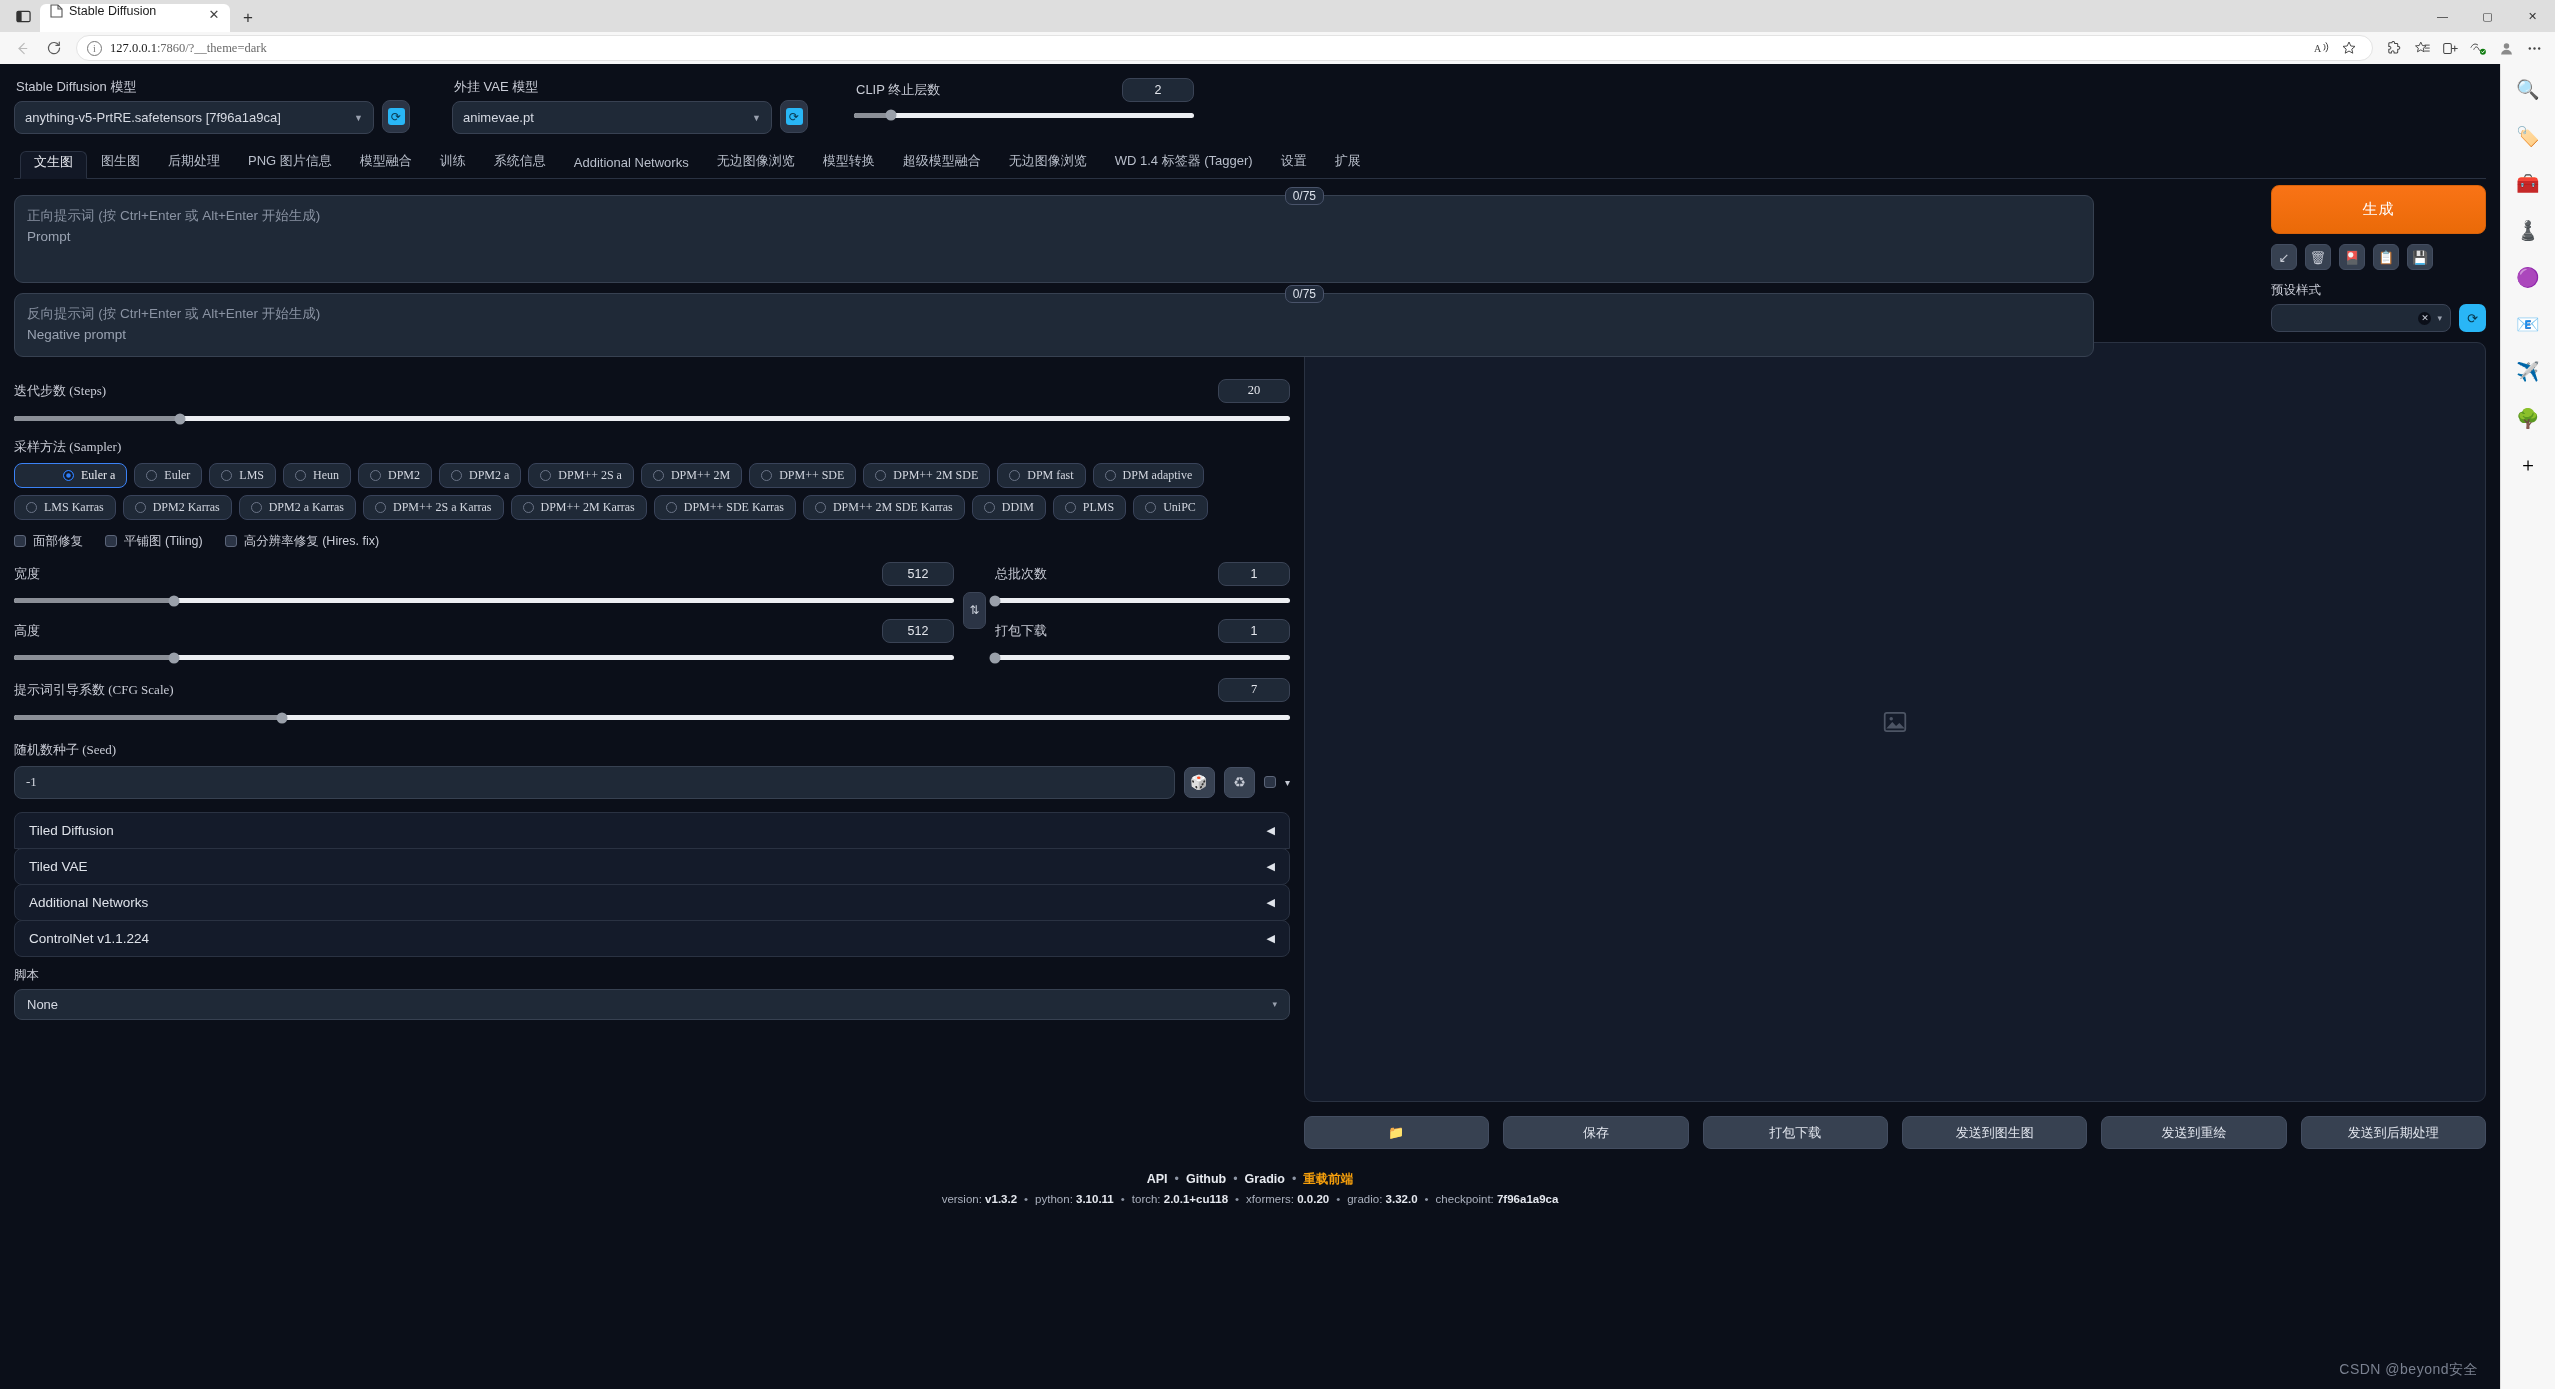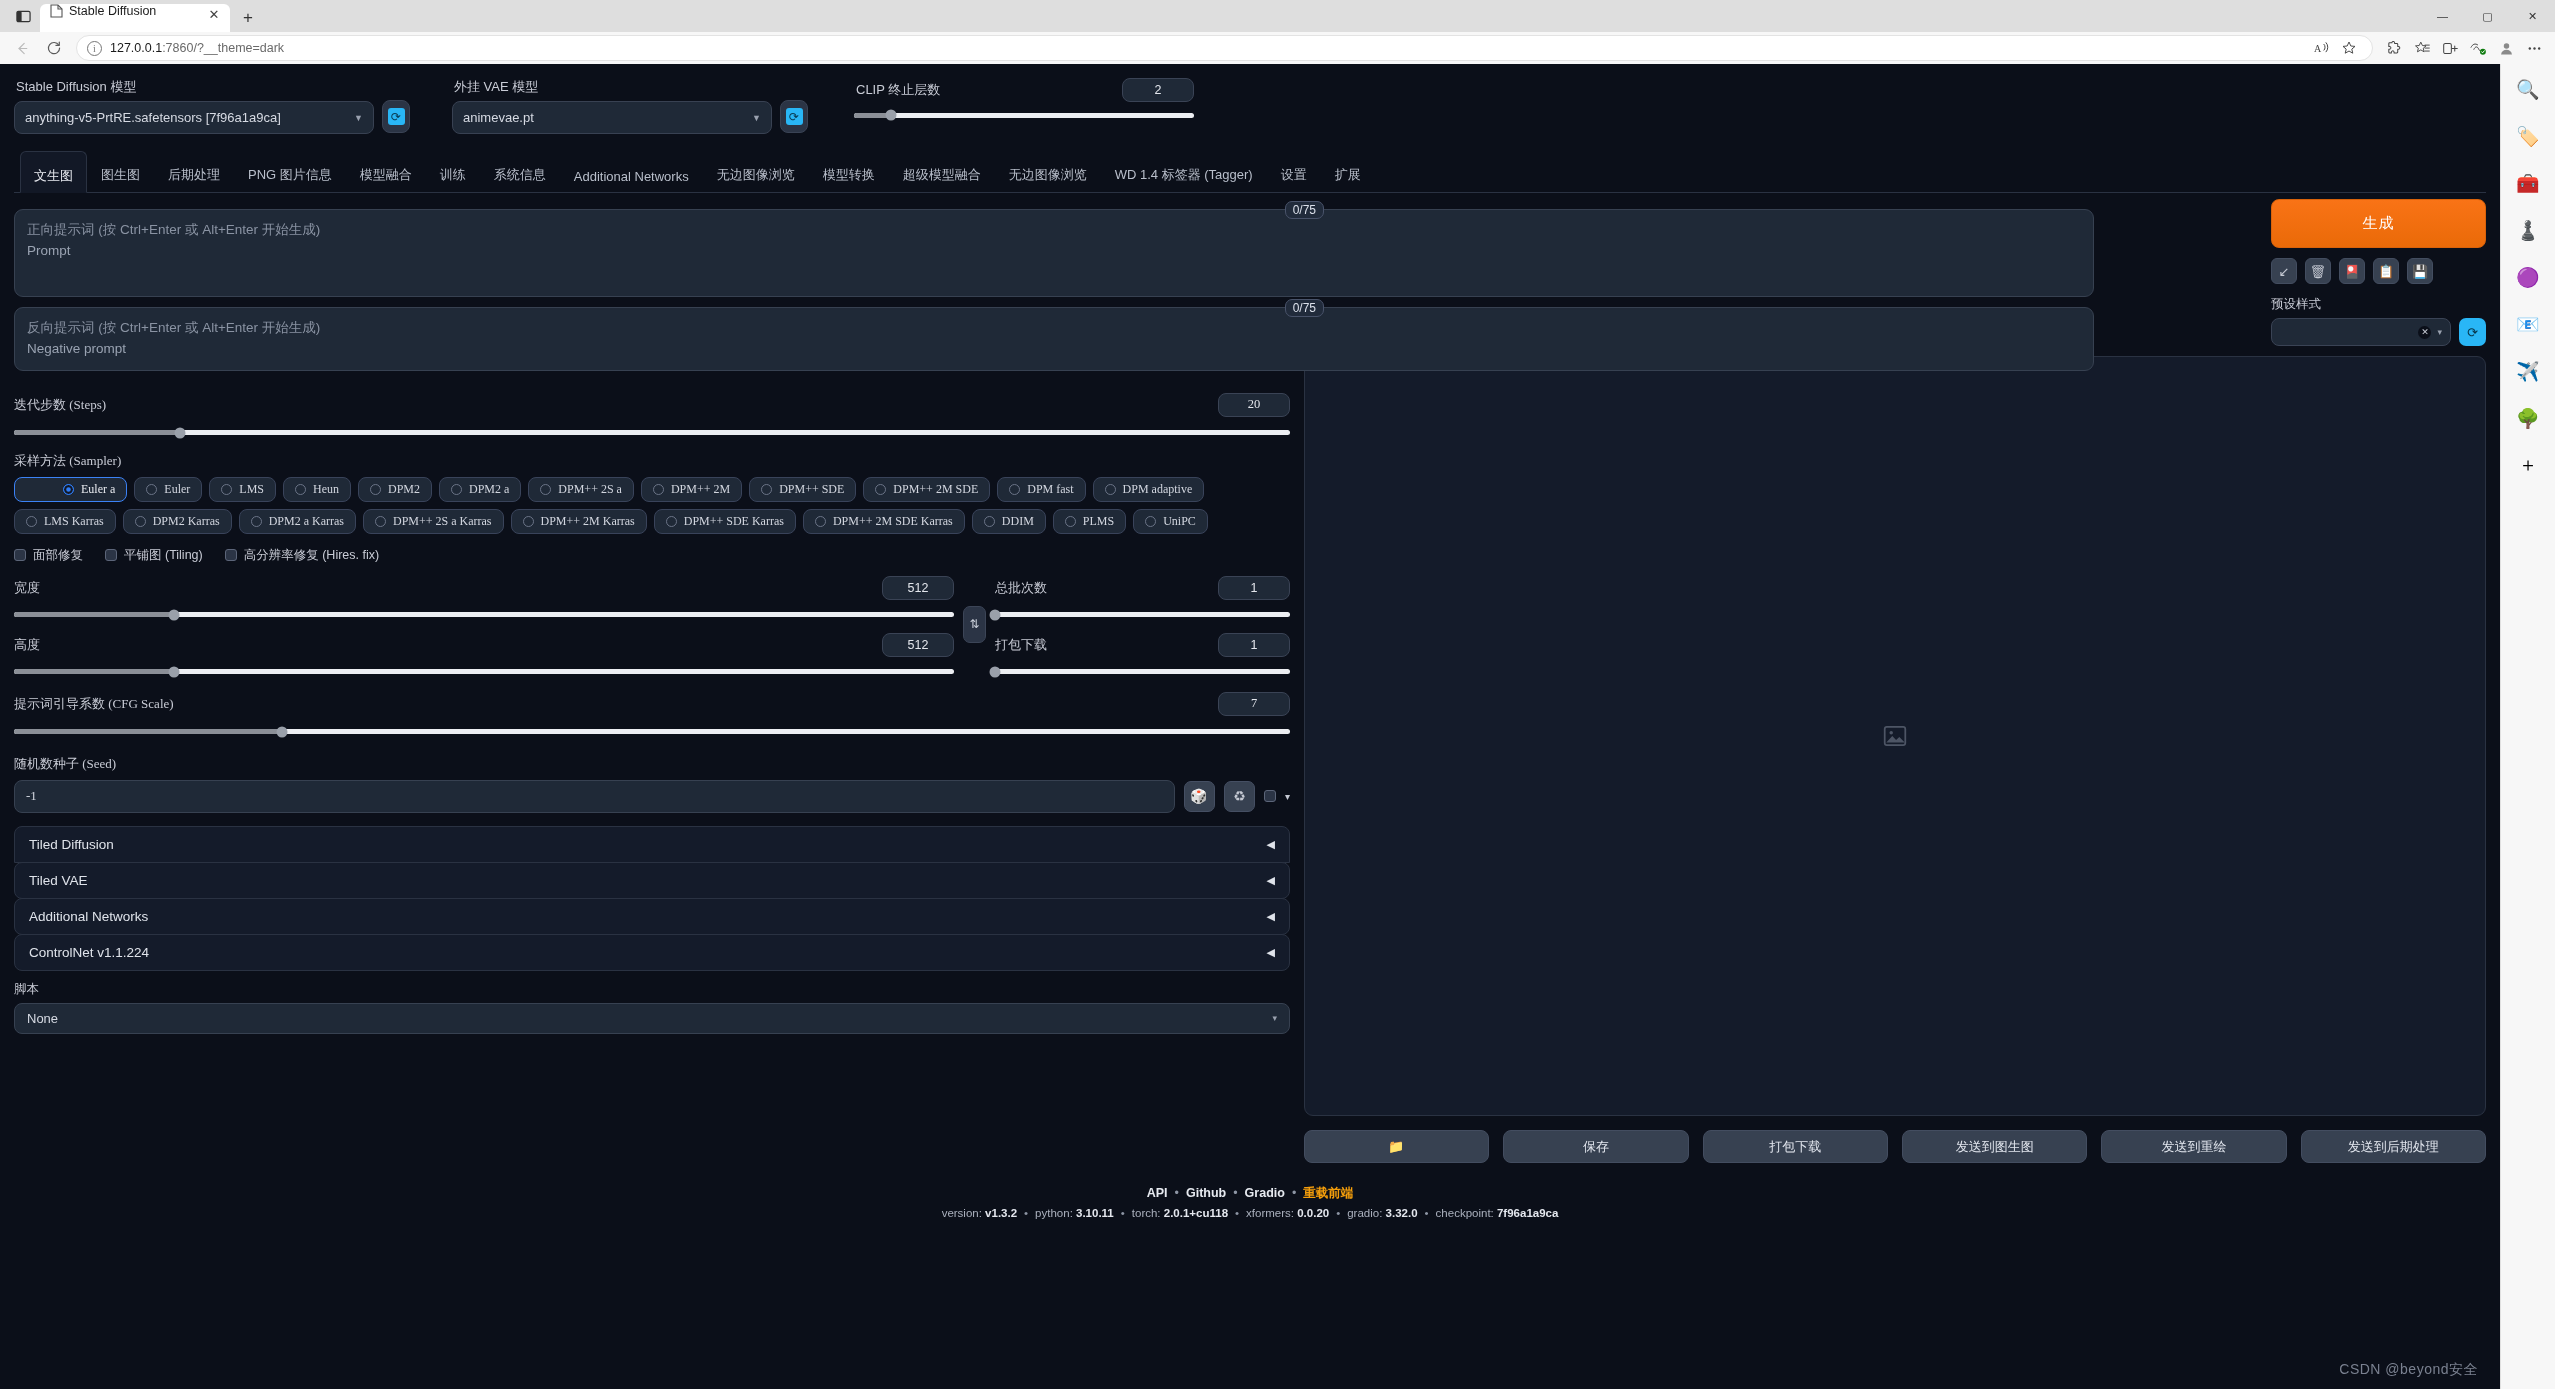--- a/index.html
+++ b/index.html
@@ -27,21 +27,21 @@
 
   .navbar { height:32px; background:#f7f7f7; display:flex; align-items:center; padding:0 8px; gap:4px; flex:0 0 32px; }
   .nav-btn { width:28px; height:26px; display:flex; align-items:center; justify-content:center; color:#5a5a5a; border-radius:4px; }
   .nav-btn.disabled { color:#bbb; }
   .omnibox {
     flex:1; height:26px; background:#fff; border-radius:13px; display:flex; align-items:center;
     padding:0 10px; gap:8px; margin-left:4px; margin-right:4px; border:1px solid #e3e3e3;
   }
   .omni-info { width:15px; height:15px; border:1.3px solid #777; border-radius:50%; color:#777; font-size:10px;
                display:flex; align-items:center; justify-content:center; font-family:"Liberation Serif",serif; flex:0 0 15px; }
-  .omni-url { font-size:12.5px; color:#1a1a1a; white-space:nowrap; }
+  .omni-url { font-size:12.5px; color:#1a1a1a; white-space:nowrap;font-family:Liberation Serif, serif; }
   .omni-url .dim { color:#6a6a6a; }
   .omni-right { margin-left:auto; display:flex; gap:2px; align-items:center; }
   .nav-icon { width:26px; height:24px; display:flex; align-items:center; justify-content:center; color:#444; }
   .navbar-tail { display:flex; align-items:center; gap:2px; }
 
   .body-area { flex:1; display:flex; min-height:0; background:#701a75; }
   .page { flex:1; background:#0b0f19; position:relative; overflow:hidden; }
   .edge-sidebar { width:55px; background:#f7f7f7; display:flex; flex-direction:column; align-items:center; padding-top:12px; gap:21px; flex:0 0 55px; border-left:1px solid #e0e0e0;}
   .edge-ic { width:26px; height:26px; display:flex; align-items:center; justify-content:center; font-size:19px; }
 
@@ -64,21 +64,21 @@
   .num-pill {
     background:#1f2937; border:1px solid #3a4355; border-radius:8px; min-width:72px; height:24px;
     display:flex; align-items:center; justify-content:center; font-size:12.5px; color:#e3e6ec;
   }
   .slider { height:12px; display:flex; align-items:center; position:relative; }
   .slider .track { height:5px; background:#eceef2; border-radius:3px; width:100%; position:relative; }
   .slider .fill { position:absolute; left:0; top:0; bottom:0; background:#8b8f97; border-radius:3px; }
   .slider .knob { position:absolute; width:11px; height:11px; border-radius:50%; background:#9aa0aa; top:50%; transform:translate(-50%,-50%); }
 
   .tabs-row { display:flex; align-items:flex-end; gap:0; border-bottom:1px solid #2a3242; margin:16px 14px 0 14px; padding-left:6px; }
-  .tab-item { padding:15px 13px 7px 13px; font-size:13px; color:#b9bfcb; white-space:nowrap; border-radius:6px 6px 0 0; border:1px solid transparent; }
+  .tab-item { padding:1px 13px 7px 13px; font-size:13px; color:#b9bfcb; white-space:nowrap; border-radius:6px 6px 0 0; border:1px solid transparent; }
   .tab-item.active { background:#121826; color:#e8eaf0; border-color:#2a3242; border-bottom-color:#121826; margin-bottom:-1px; }
 
   .panes { display:flex; padding: 6px 14px 0 14px; gap:14px; }
   .left-col { width:1276px; flex:0 0 1276px; }
   .right-col { flex:1; display:flex; flex-direction:column; }
 
   .prompt-zone { position:relative; }
   .prompt-box {
     background:#1f2937; border:1px solid #374151; border-radius:9px; padding:10px 12px;
     color:#8a93a3; font-size:13.5px; line-height:1.55; min-height:88px; width:2080px;

